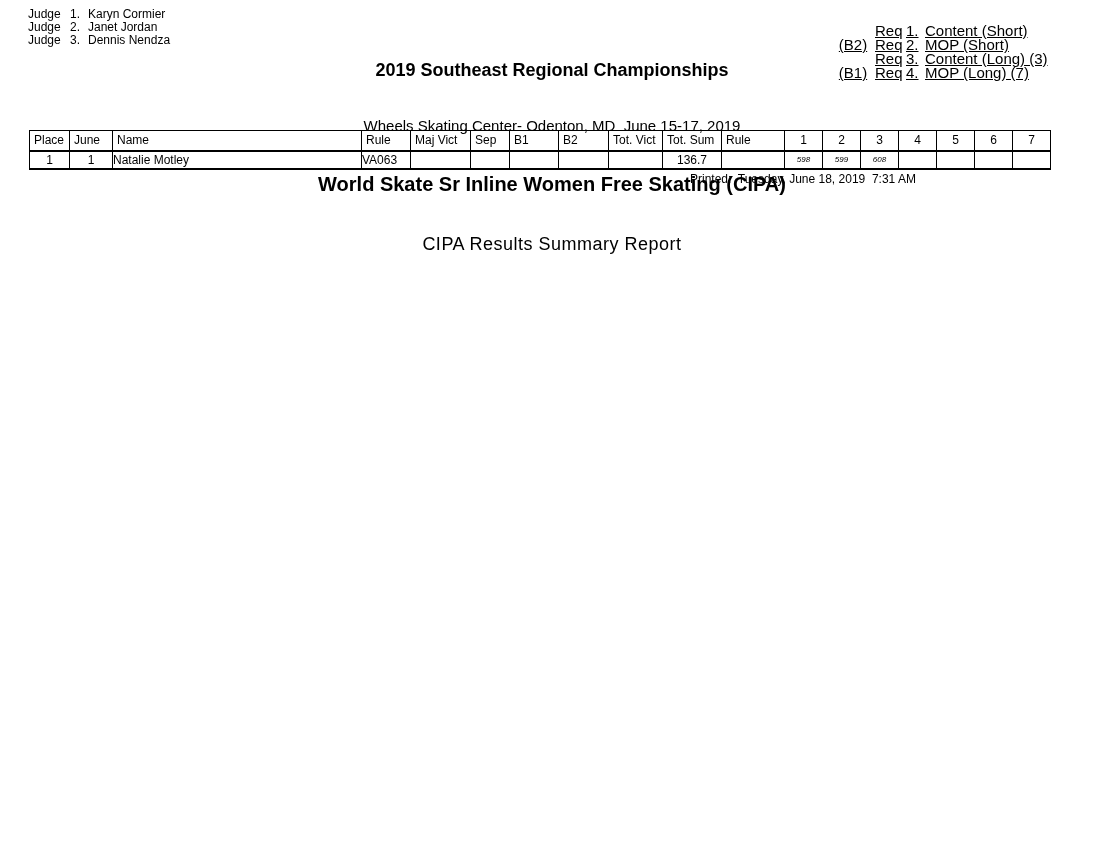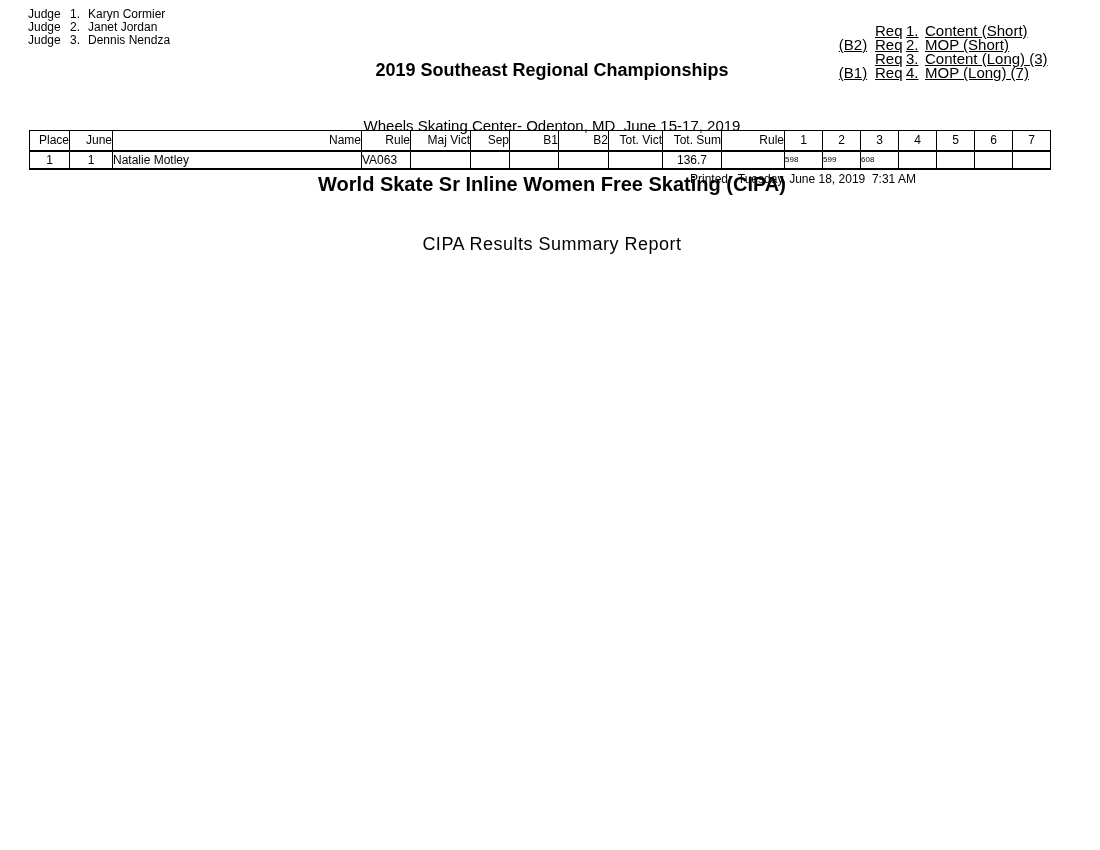--- a/index.html
+++ b/index.html
@@ -83,37 +83,37 @@
     font-size: 12px;
   }
   table.results th, table.results td {
     border: 1px solid #000000;
     font-weight: normal;
     overflow: hidden;
     white-space: nowrap;
   }
   table.results thead th {
     height: 20px;
-    text-align: right;
+    text-align: left;
     padding-left: 4px;
     border-bottom: 2px solid #000000;
     vertical-align: middle;
   }
   table.results thead th.jc {
     text-align: center;
     padding-left: 0;
   }
   table.results tbody td {
     height: 18px;
     vertical-align: middle;
     border-bottom: 2px solid #000000;
   }
   td.ctr  { text-align: center; }
   td.lft  { text-align: left; }
-  td.score { font-size: 8px; }
+  td.score { text-align: center; font-size: 8px; font-style: italic; }
 
   
   .printed {
     position: absolute;
     left: 690px;
     top: 172px;
     font-size: 12px;
     white-space: pre;
   }
 </style>

